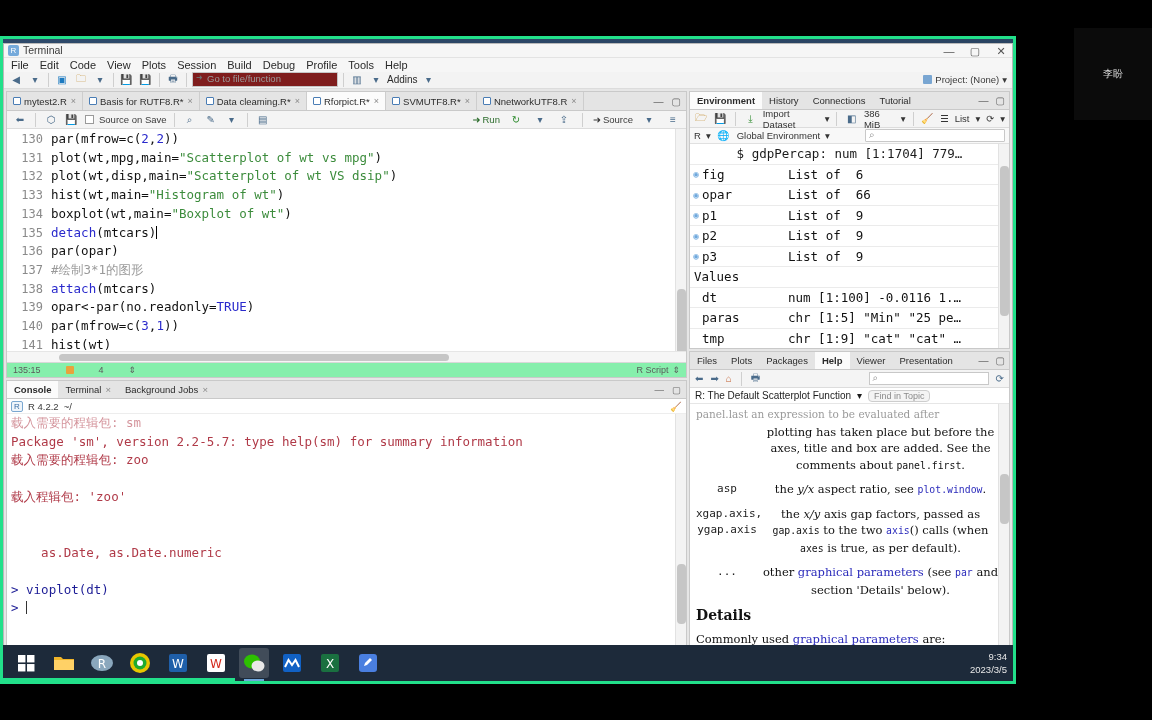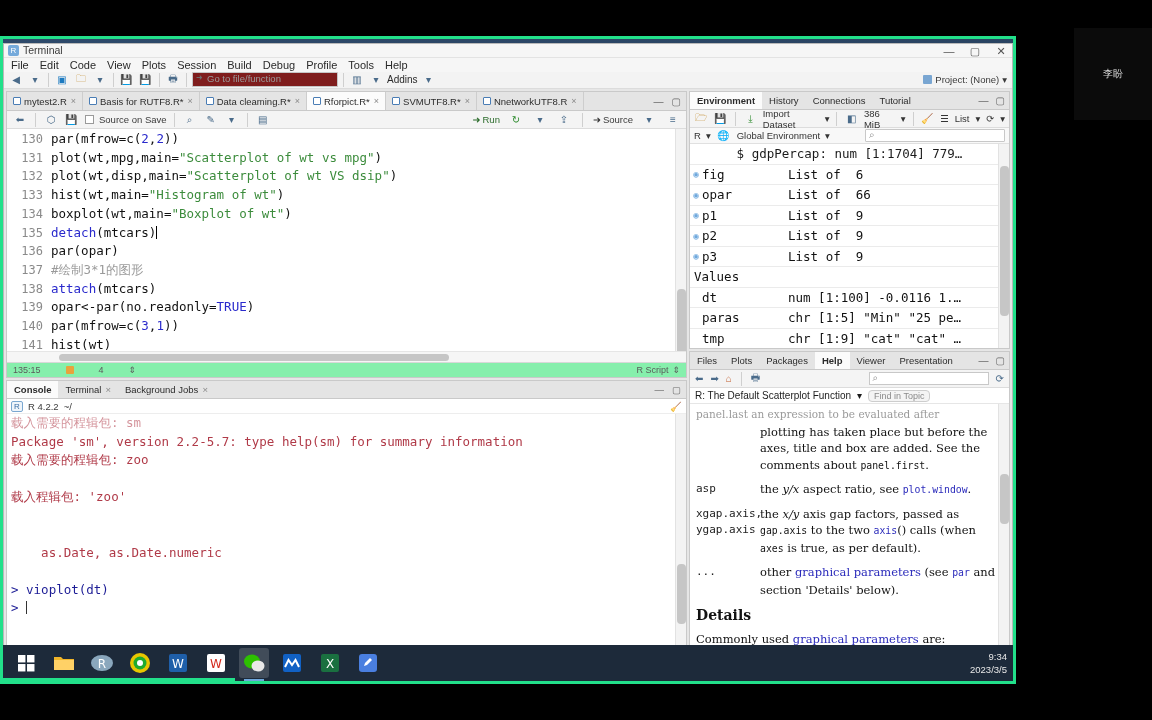--- a/index.html
+++ b/index.html
@@ -219,21 +219,21 @@
   .helptopic {
     height: 16px; background:#fff; border-bottom:1px solid #e6e6e6;
     display:flex; align-items:center; gap:6px; padding: 0 5px; font-size: 10px; color:#1c1c1c;
   }
   .findintopic {
     border:1px solid #cdcdcd; background:#f4f4f4; font-size:9px; color:#8a8a8a;
     padding: 0px 5px; border-radius:4px;
   }
   .helpbody { flex:1; background:#fff; position:relative; overflow:hidden; padding: 2px 8px 0 6px;
     font-family:"DejaVu Serif", serif; font-size: 11.5px; color:#121212; line-height: 16.5px;}
-  .hrow { display:flex; gap:2px; margin-bottom: 7px; }
+  .hrow { display:flex; gap:2px; margin-bottom: 7px; text-align: center; }
   .hterm { width: 62px; flex:none; font-family:"DejaVu Sans Mono", monospace; font-size: 11px; color:#222; }
   .hdesc { flex:1; }
   .mono { font-family:"DejaVu Sans Mono", monospace; font-size: 9.8px; }
   .lnk { color:#2b2bbb; }
   .lnk.mono { color:#2b2bbb; }
   .hh { font-size: 14px; font-weight: bold; margin: 9px 0 7px; }
   .ital { font-style: italic; }
   .cut-top { color:#333; opacity:.5; font-size:10.5px; }
 
   

